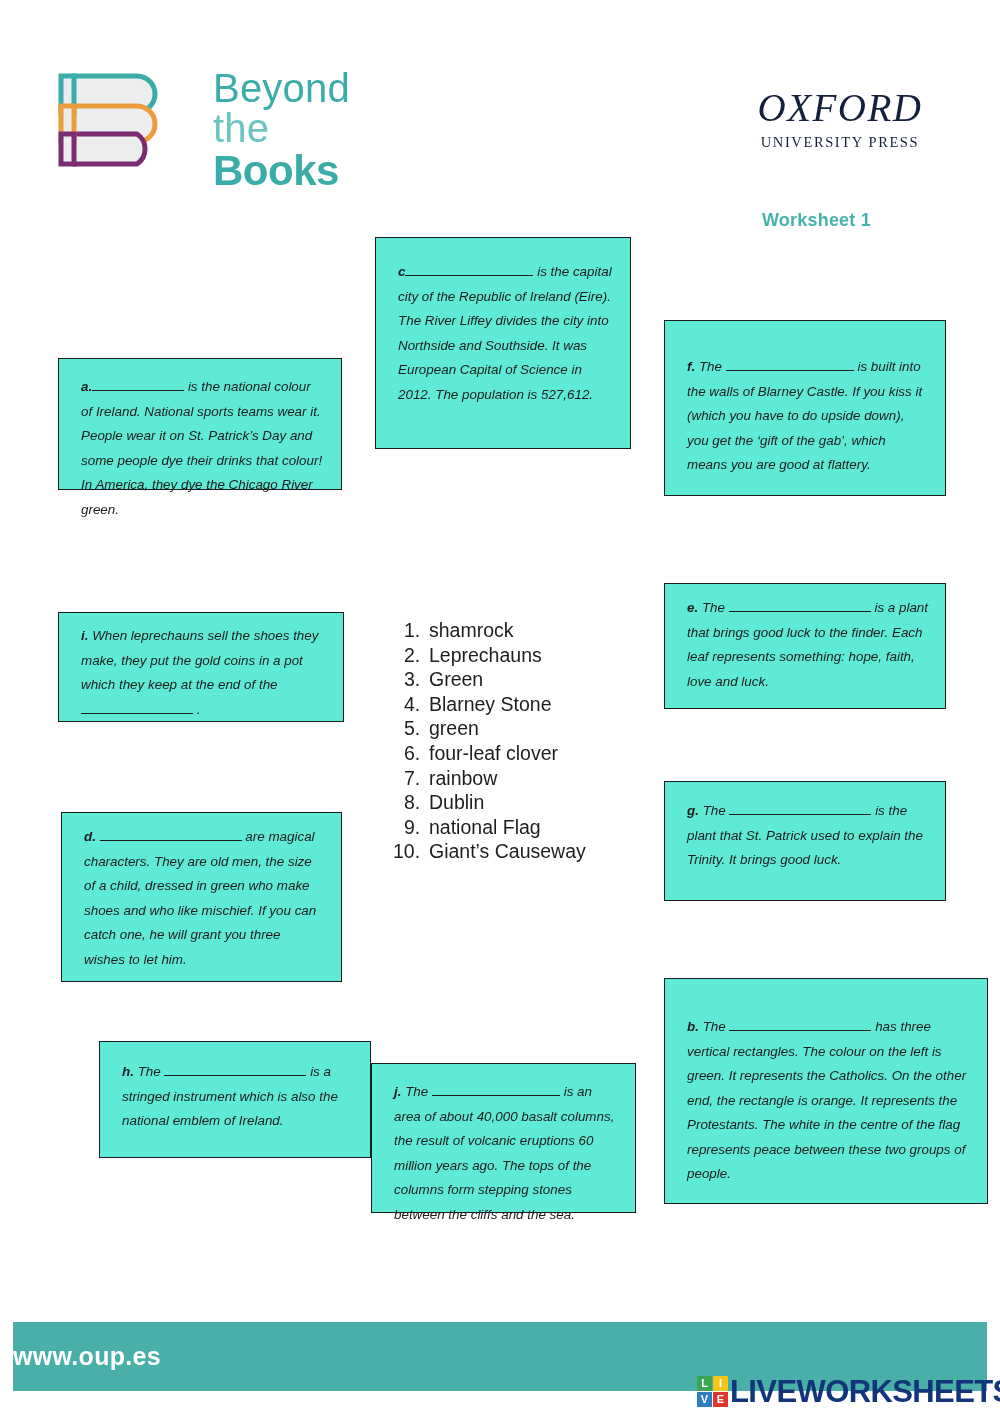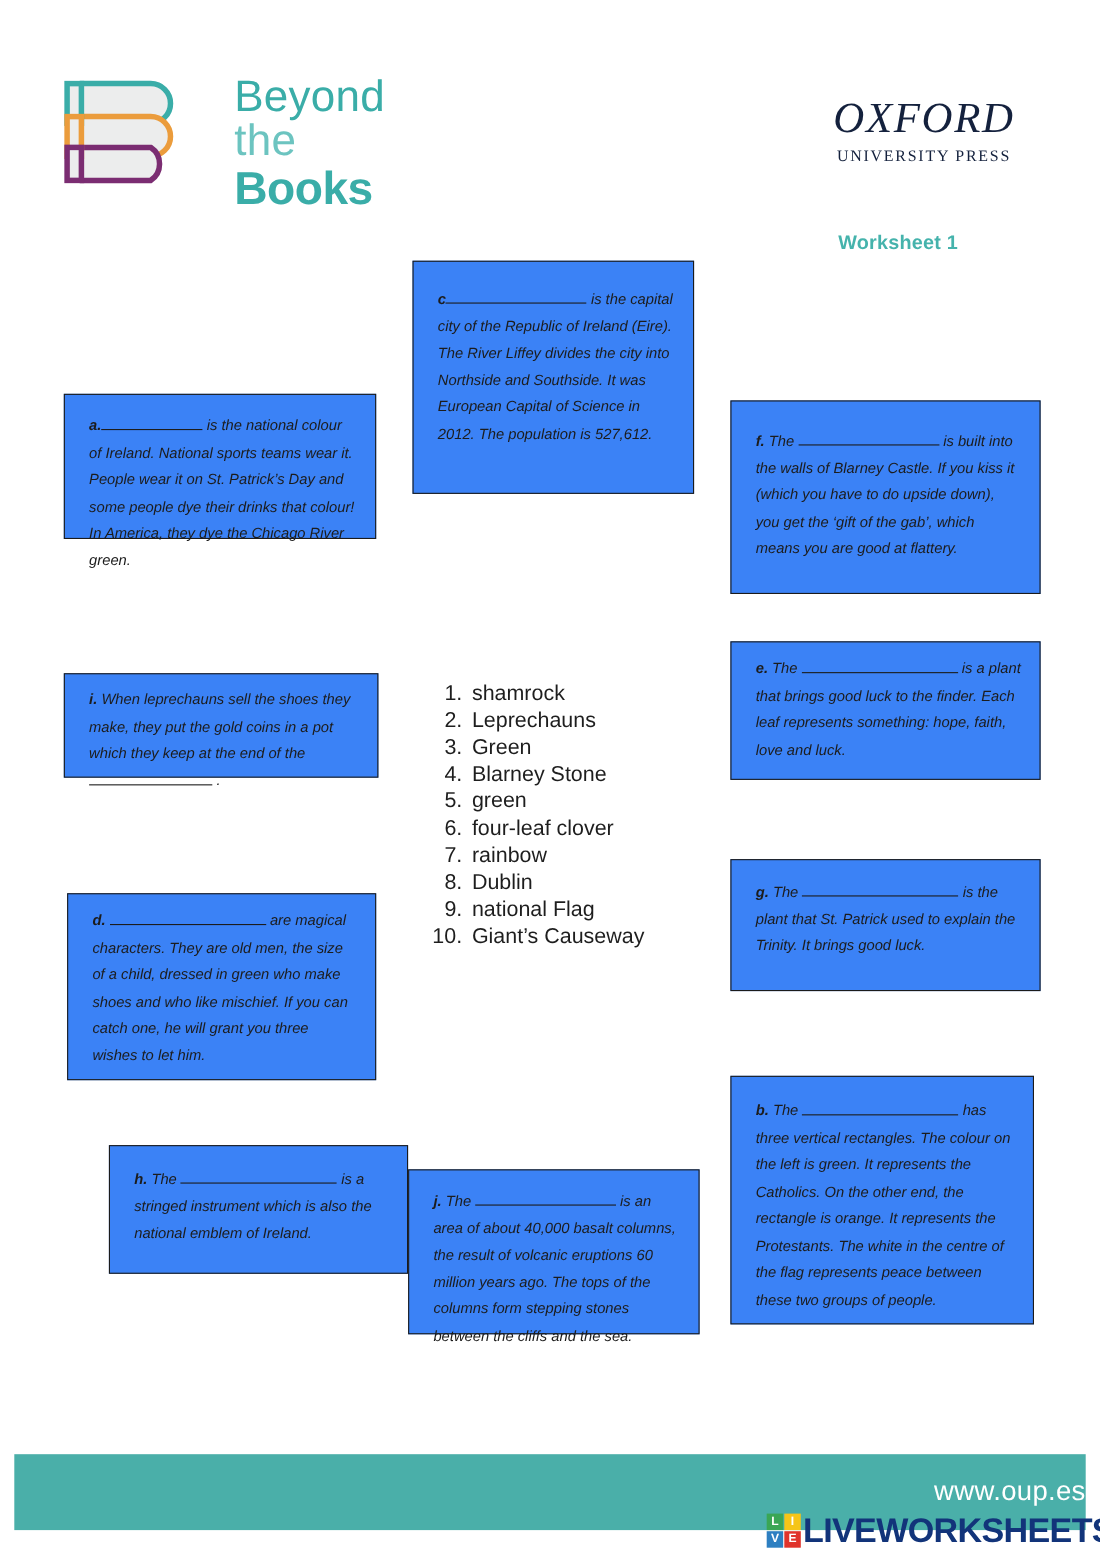--- a/index.html
+++ b/index.html
@@ -79,21 +79,21 @@
     font-weight: 700;
     color: #45b3ac;
     letter-spacing: .2px;
   }
 
   
   .clue-box {
     position: absolute;
     box-sizing: border-box;
     border: 1.6px solid #1b1b1b;
-    background: #3b82f6;
+    background: #5eead4;
     font-family: "Liberation Sans", sans-serif;
     font-style: italic;
     font-size: 13.4px;
     line-height: 24.5px;
     color: #1c1c1c;
     padding: 16px 17px 14px 22px;
   }
   .clue-box .letter {
     font-weight: 700;
     font-style: italic;
@@ -105,27 +105,27 @@
     height: 14px;
   }
   .b-sm { width: 92px; }
   .b-md { width: 112px; }
   .b-lg { width: 128px; }
   .b-xl { width: 142px; }
 
   
   #box-a { left: 58px;  top: 358px;  width: 284px; height: 132px; }
   #box-c { left: 375px; top: 237px;  width: 256px; height: 212px; padding-top: 22px; }
-  #box-f { left: 664px; top: 320px;  width: 282px; height: 176px; padding-top: 24px; margin-top: 44px; }
-  #box-i { left: 58px;  top: 612px;  width: 286px; height: 95px; padding-top: 11px; }
+  #box-f { left: 664px; top: 320px;  width: 282px; height: 176px; padding-top: 34px; }
+  #box-i { left: 58px;  top: 612px;  width: 286px; height: 110px; padding-top: 11px; }
   #box-e { left: 664px; top: 583px;  width: 282px; height: 126px; padding-top: 12px; }
   #box-d { left: 61px;  top: 812px;  width: 281px; height: 170px; padding-top: 12px; }
   #box-g { left: 664px; top: 781px;  width: 282px; height: 120px; padding-top: 17px; }
   #box-h { left: 63px;  top: 1041px; width: 272px; height: 117px; padding-top: 18px; margin-left: 36px; }
-  #box-b { left: 664px; top: 978px;  width: 276px; height: 226px; padding-top: 19px; }
+  #box-b { left: 664px; top: 978px;  width: 324px; height: 226px; padding-top: 36px; }
   #box-j { left: 371px; top: 1063px; width: 265px; height: 150px; }
 
   
   #answer-list {
     position: absolute;
     left: 404px;
     top: 608px;
     font-size: 19.5px;
     line-height: 24.6px;
     color: #1e1e1e;
@@ -151,24 +151,24 @@
     top: 1322px;
     width: 974px;
     height: 69px;
     background: #4aafa9;
   }
   #footer-url {
     position: absolute;
     left: 0;
     top: 20px;
     width: 100%;
-    text-align: right;
+    text-align: left;
     color: #ffffff;
     font-size: 25px;
-    font-weight: 400;
+    font-weight: 700;
     letter-spacing: .3px;
   }
 
   #lws-logo {
     position: absolute;
     left: 697px;
     top: 1372px;
     height: 38px;
     display: flex;
     align-items: center;

